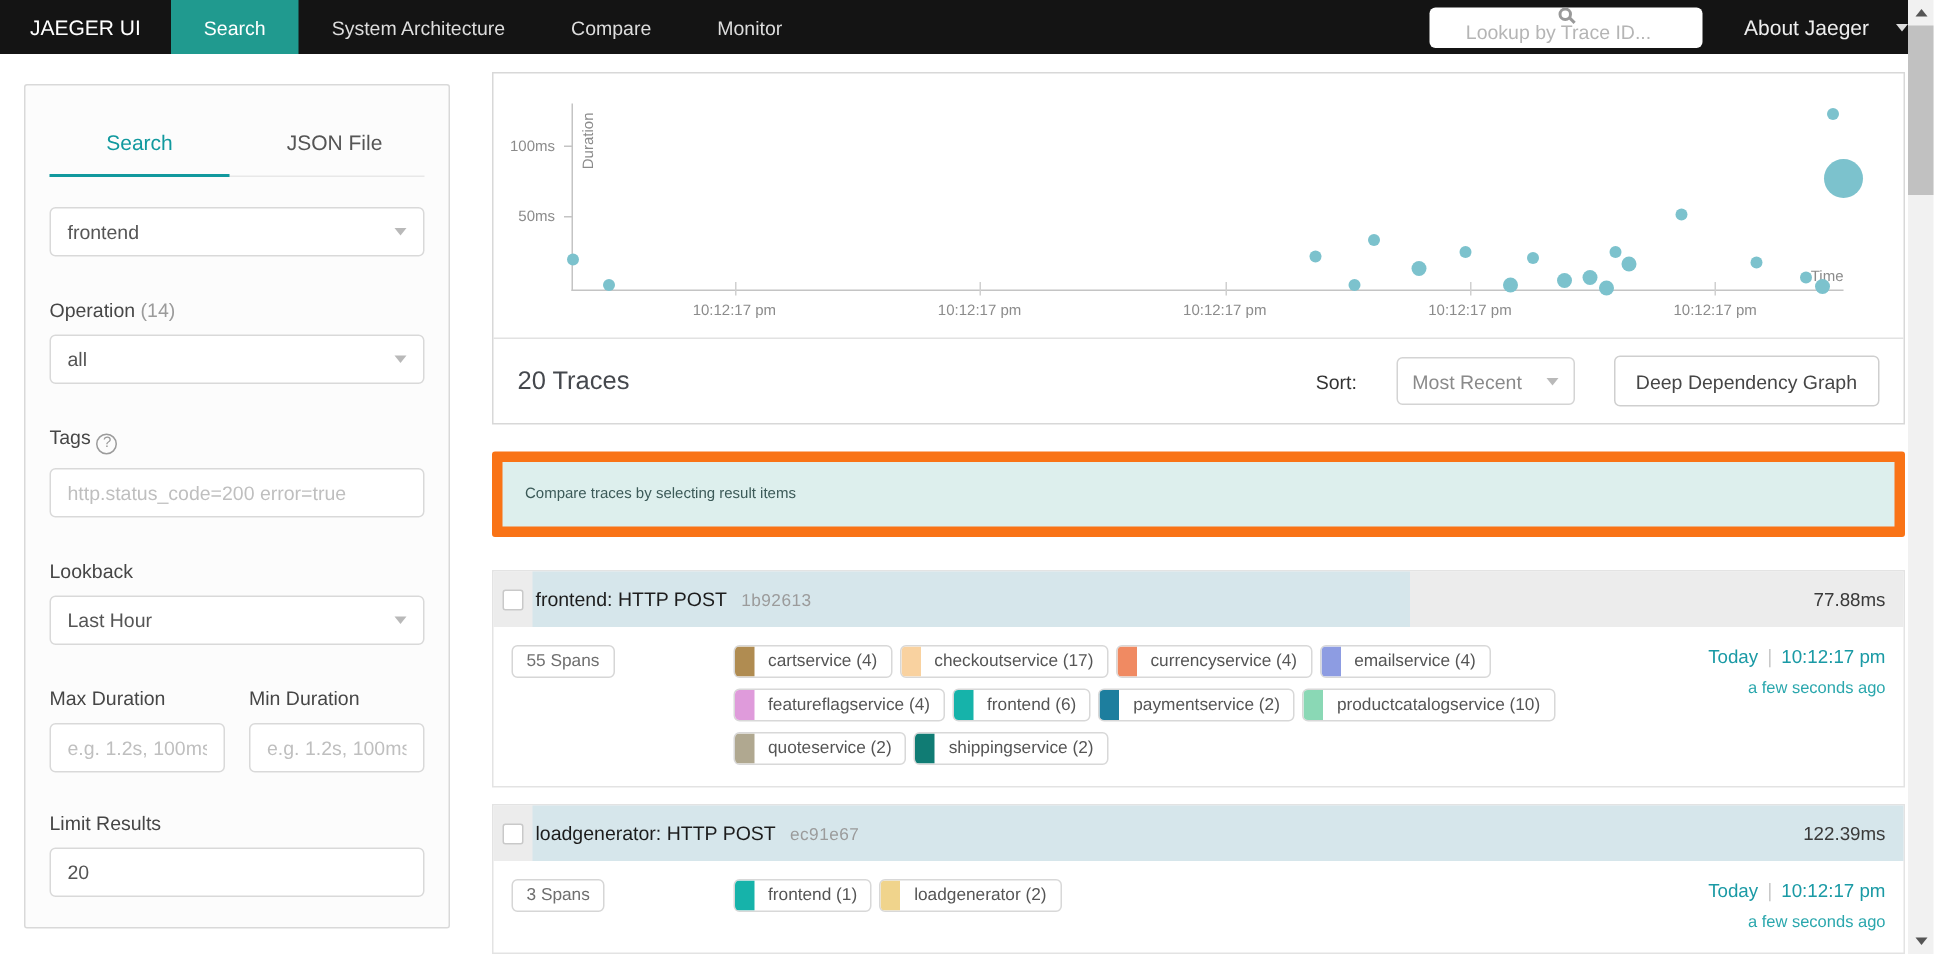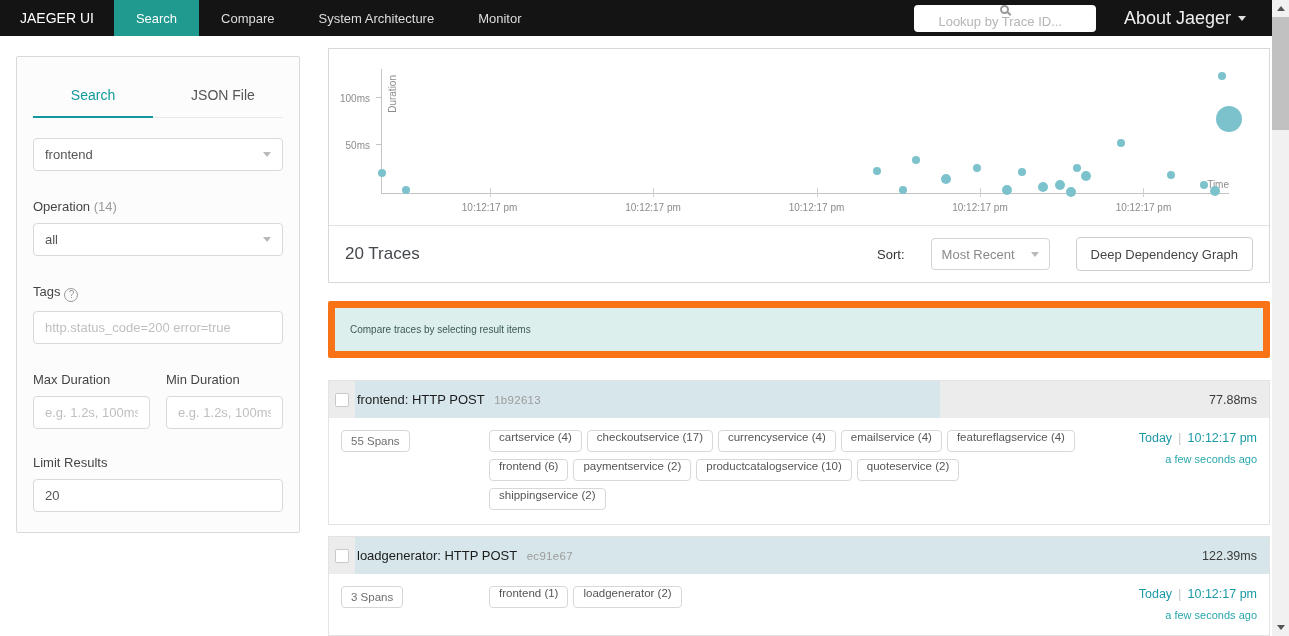--- a/index.html
+++ b/index.html
@@ -14,21 +14,21 @@
   .nav-item.active { background:#209a8f; color:#fff; }
   .nav-right { margin-left:auto; display:flex; align-items:center; }
   .nav-search { display:flex; align-items:center; background:#fff; border-radius:4px;
     width:182px; height:27px; padding:0 8px; margin-right:28px;flex-direction:column; }
   .mag { width:9px; height:9px; border:2px solid #999; border-radius:50%; position:relative; flex:none; }
   .mag::after { content:''; position:absolute; width:2px; height:5px; background:#999;
     transform:rotate(-45deg); right:-3px; bottom:-4px; }
   .nav-search input { border:none; outline:none; width:140px; margin-left:7px; font-size:13px; color:#555;
     font-family:inherit; }
   .nav-search input::placeholder { color:#b5b5b5; }
-  .nav-about { color:#eee; font-size:18px; padding-right:26px; display:flex; align-items:center; gap:7px; cursor:pointer; }
+  .nav-about { color:#eee; font-size:14px; display:flex; align-items:center; gap:18px; cursor:pointer; }
 
   .caret { width:0; height:0; border-left:4px solid transparent; border-right:4px solid transparent;
     border-top:5px solid #b9b9b9; display:inline-block; }
   .nav-about .caret { border-top-color:#ddd; }
 
   
   .scrollbar { position:absolute; right:0; top:0; width:17px; height:636px; background:#f1f1f1; z-index:9; }
   .sb-arrow { position:absolute; left:5px; width:0; height:0; border-left:4px solid transparent; border-right:4px solid transparent; }
   .sb-up { top:6px; border-bottom:5px solid #555; }
   .sb-down { bottom:6px; border-top:5px solid #555; }
@@ -91,37 +91,37 @@
   .cb { width:14px; height:14px; background:#fff; border:1px solid #c9c9c9; border-radius:2px; cursor:pointer; }
   .t-title { position:relative; z-index:1; font-size:13px; color:#1c1c1c; margin-left:2px; }
   .t-id { color:#9b9b9b; font-size:11.5px; margin-left:6px; letter-spacing:.3px; }
   .t-dur { position:relative; z-index:1; margin-left:auto; margin-right:12px; font-size:12.5px; color:#3a3a3a; }
   .t-body { display:flex; padding:12px 12px 14px; }
   .t-spans { width:148px; flex:none; }
   .spans-badge { display:inline-block; border:1px solid #d6d6d6; border-radius:4px; background:#fff;
     padding:4px 9px; font-size:11.5px; color:#6f6f6f; }
   .t-tags { flex:1; display:flex; flex-wrap:wrap; gap:7px 5px; align-content:flex-start; padding-right:12px; }
   .svc-tag { display:flex; align-items:stretch; border:1px solid #d8d8d8; border-radius:4px;
-    overflow:hidden; background:#fff; height:22px;flex-direction:column; }
+    overflow:hidden; background:#fff; height:22px; }
   .svc-swatch { width:13px; flex:none; }
   .svc-name { padding:0 9px; font-size:11.5px; color:#555; display:flex; align-items:center; }
   .t-when { width:170px; flex:none; text-align:right; }
   .t-date { color:#1a9aa5; font-size:12.5px; }
   .t-sep { color:#c9c9c9; margin:0 6px; }
   .t-time { color:#1a9aa5; font-size:12.5px; }
   .t-ago { color:#2aa7ad; font-size:11px; margin-top:8px; }
 </style>
 </head>
 <body>
 
 <div class="nav">
   <div class="nav-brand">JAEGER UI</div>
   <div class="nav-item active">Search</div>
+  <div class="nav-item">System Architecture</div>
   <div class="nav-item">Compare</div>
-  <div class="nav-item">System Architecture</div>
   <div class="nav-item">Monitor</div>
   <div class="nav-right">
     <div class="nav-search">
       <span class="mag"></span>
       <input type="text" placeholder="Lookup by Trace ID..." style="">
     </div>
     <div class="nav-about">
       <span>About Jaeger</span>
       <span class="caret"></span>
     </div>
@@ -153,20 +153,27 @@
 
   <div class="fld" style="margin-top:28px;">
     <div class="fld-label">
       <span>Tags</span><span class="help">?</span>
     </div>
     <div class="tinput">
       <input type="text" placeholder="http.status_code=200 error=true" style="">
     </div>
   </div>
 
+  <div class="fld" style="margin-top:28px;">
+    <div class="fld-label">Lookback</div>
+    <div class="select">
+      <span>Last Hour</span>
+      <span class="caret"></span>
+    </div>
+  </div>
 
   <div class="dur-row" style="margin-top:8px;">
     <div class="fld">
       <div class="fld-label">Max Duration</div>
       <div class="tinput">
         <input type="text" placeholder="e.g. 1.2s, 100ms, 500us" style="">
       </div>
     </div>
     <div class="fld">
       <div class="fld-label">Min Duration</div>

